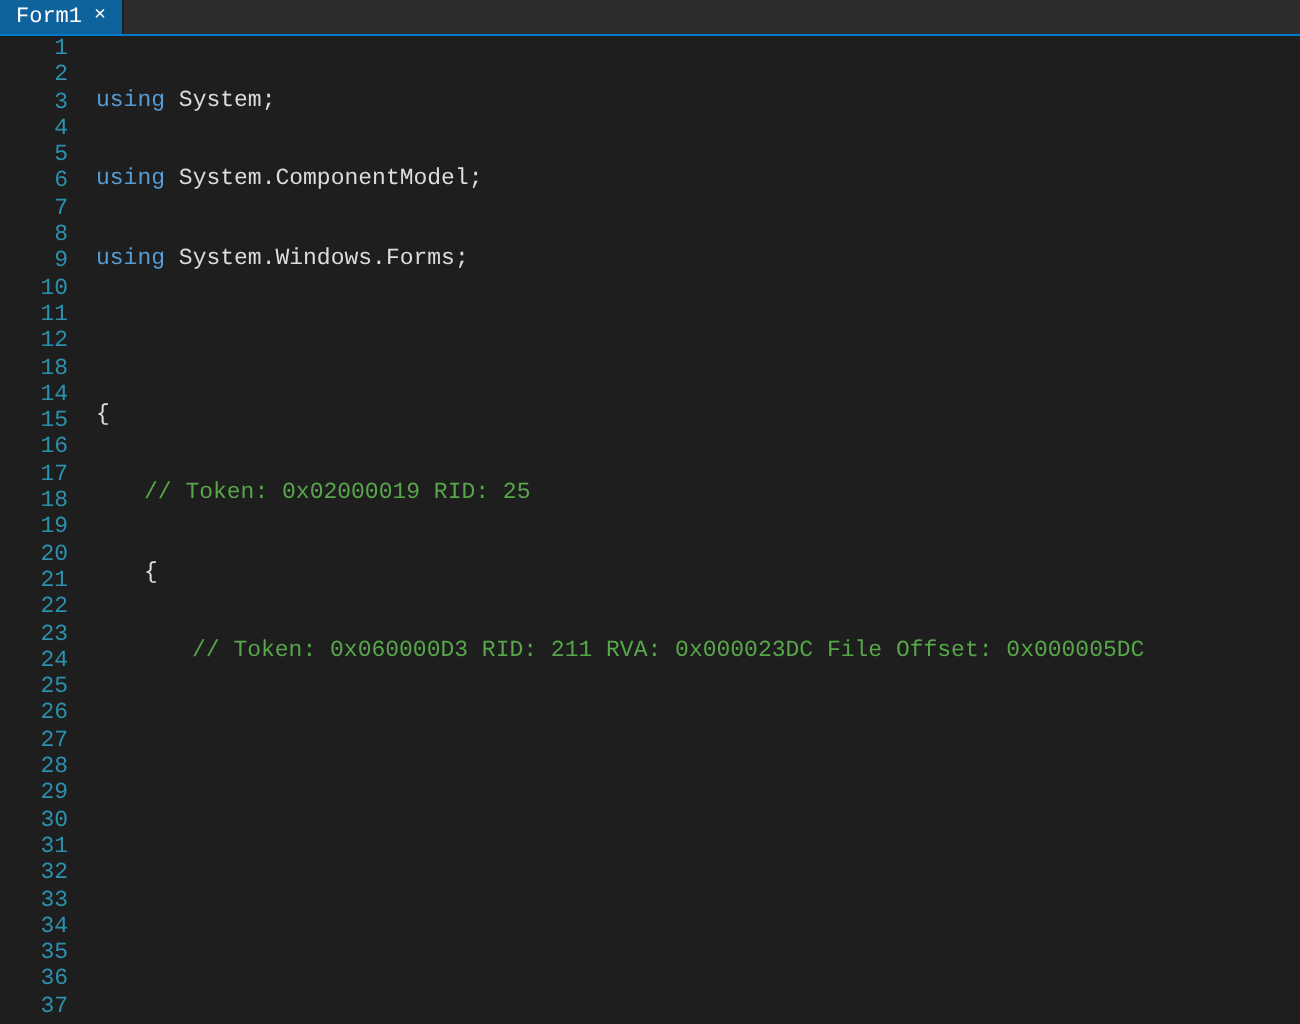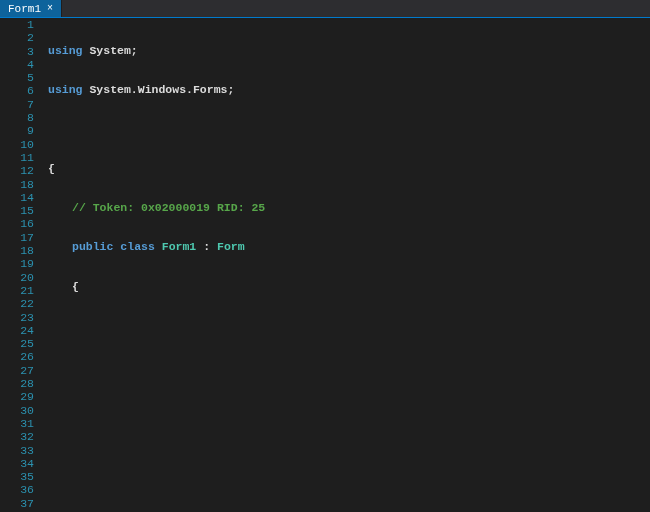--- a/index.html
+++ b/index.html
@@ -46,21 +46,20 @@
   color: #2b91af;
   user-select: none;
   flex-shrink: 0;
 }
 .gutter div { height: 13.3px; line-height: 13.3px; }
 .code {
   flex: 1;
   background: #1e1e1e;
   padding-left: 6px;
   white-space: pre;
-  font-weight: bold;
 }
 .line { height: 13.3px; line-height: 13.3px; }
 .kw { color: #569cd6; }
 .cls { color: #4ec9b0; }
 .id { color: #dcdcdc; }
 .cmt { color: #57a64a; }
 .punct { color: #dcdcdc; }
 .hl { background: #264f78; }
 .indent1 { padding-left: 24px; }
 .indent2 { padding-left: 48px; }
@@ -111,26 +110,27 @@
     <div>32</div>
     <div>33</div>
     <div>34</div>
     <div>35</div>
     <div>36</div>
     <div>37</div>
   </div>
 
   <div class="code">
     <div class="line"><span class="kw">using</span> <span class="id">System</span><span class="punct">;</span></div>
+    <div class="line"><span class="kw">using</span> <span class="id">System.ComponentModel</span><span class="punct">;</span></div>
     <div class="line"><span class="kw">using</span> <span class="id">System.Windows.Forms</span><span class="punct">;</span></div>
     <div class="line"></div>
     <div class="line"><span class="punct">{</span></div>
     <div class="line indent1"><span class="cmt">// Token: 0x02000019 RID: 25</span></div>
-    <div class="line indent1"><span class="kw">public</span> <span class="kw">class</span> <span class="cls">Form1</span><span class="punct"> : </span><span class="cls">Form</span></div>
     <div class="line indent1"><span class="punct">{</span></div>
+    <div class="line indent2"><span class="cmt">// Token: 0x060000D3 RID: 211 RVA: 0x000023DC File Offset: 0x000005DC</span></div>
     
     
     
     
     
     
     
     
     
     

